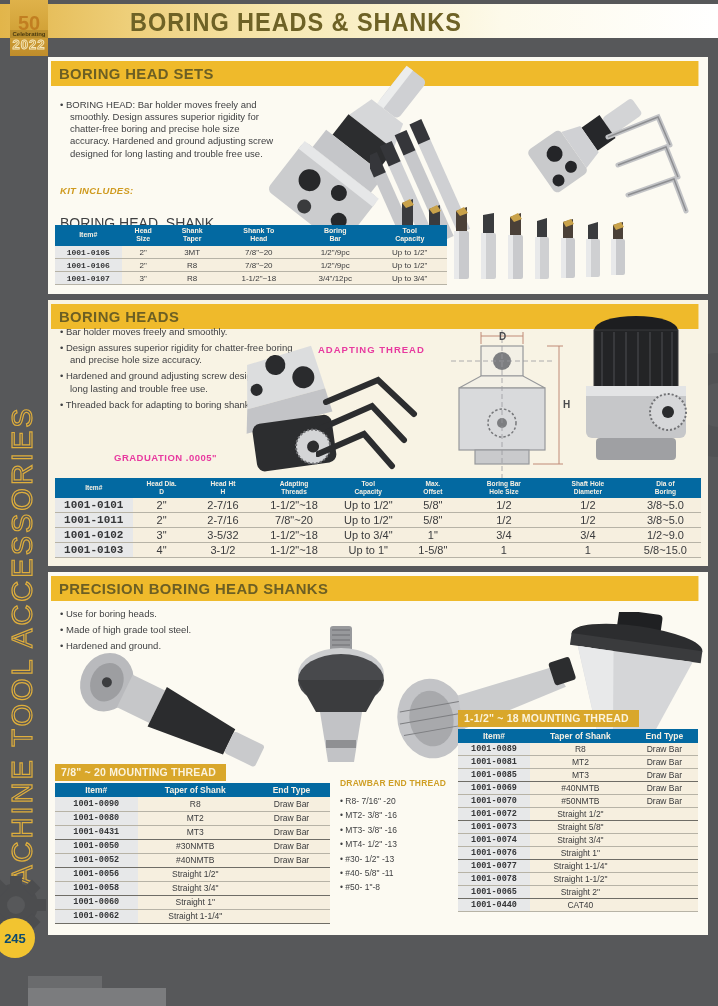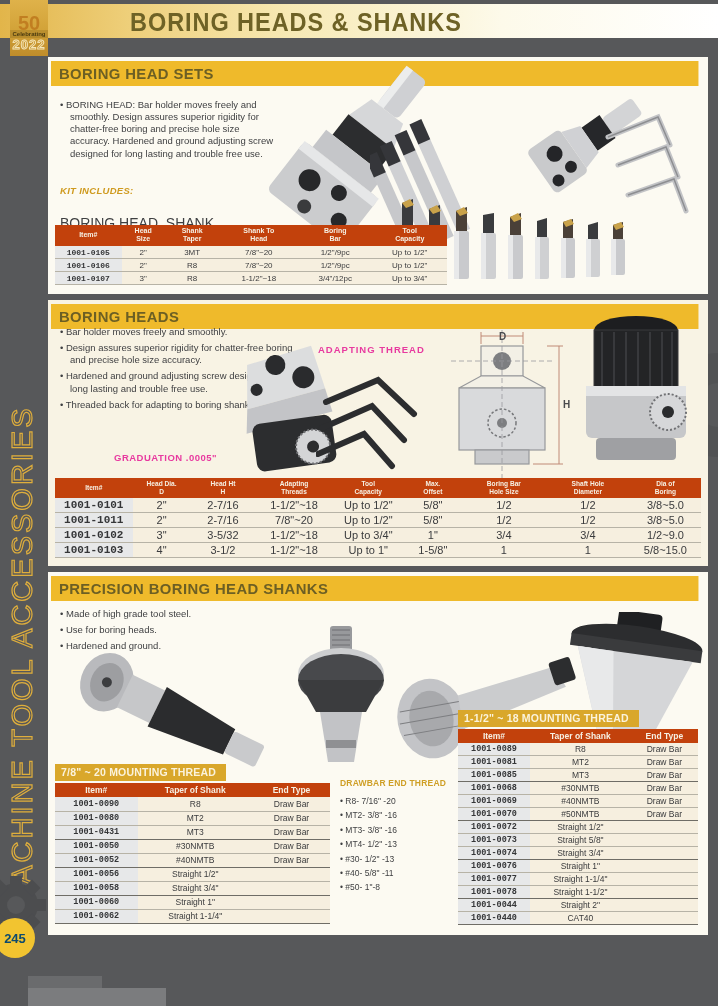--- a/index.html
+++ b/index.html
@@ -53,21 +53,21 @@
   .kit-text { font-size:14px; color:#3e3f41; white-space:pre-line; line-height:1.4; margin-top:18px; font-weight:500;text-decoration:underline; }
 
   .s2-bullets { position:absolute; left:12px; top:26px; width:238px; }
   .graduation { position:absolute; left:66px; top:152px; color:#e8399f; font-weight:bold; font-size:9.5px; letter-spacing:.5px; }
   .adapting { position:absolute; left:270px; top:44px; color:#e8399f; font-weight:bold; font-size:9.5px; letter-spacing:1px; }
 
   .s3-bullets { position:absolute; left:12px; top:36px; width:240px; }
 
   
   table { border-collapse:collapse; table-layout:fixed; z-index:3; position:absolute; }
-  th { background:#c2410c; color:#f6f0e3; font-weight:bold; white-space:pre-line; line-height:1.2;
+  th { background:#0369a1; color:#f6f0e3; font-weight:bold; white-space:pre-line; line-height:1.2;
     padding:2px 1px; }
   td { color:#3a3b3d; text-align:center; border-bottom:1px solid #b7b3a6; background:#f6efdf; padding:1px 2px; }
   td:first-child { background:#e7e8e9; font-weight:bold; color:#353638;font-family:Liberation Mono, monospace; }
 
   .t1 { left:7px; top:168px; width:392px; }
   .t1 th { font-size:7px; }
   .t1 td { font-size:8px; height:13px; }
   .t1 th:nth-child(1){width:17%} .t1 th:nth-child(2){width:11%} .t1 th:nth-child(3){width:14%}
   .t1 th:nth-child(4){width:20%} .t1 th:nth-child(5){width:19%} .t1 th:nth-child(6){width:19%}
 
@@ -447,22 +447,22 @@
             <td>1</td>
             <td>5/8~15.0</td>
           </tr>
         </tbody>
       </table>
   </div>
 
   <div class="panel panel3">
     <div class="titlebar">PRECISION BORING HEAD SHANKS</div>
     <ul class="bullets s3-bullets">
+        <li>Use for boring heads.</li>
         <li>Made of high grade tool steel.</li>
-        <li>Use for boring heads.</li>
         <li>Hardened and ground.</li>
       </ul>
 
     <svg style="left:0;top:40px" width="660" height="168" viewBox="0 0 660 168">
 
       <g transform="rotate(26 120 100)">
         <ellipse cx="52" cy="100" rx="26" ry="30" fill="#b9babd"></ellipse>
         <ellipse cx="52" cy="100" rx="16" ry="20" fill="#9d9ea1"></ellipse>
         <circle cx="52" cy="100" r="5" fill="#3c3d3f"></circle>
         <rect x="72" y="82" width="36" height="36" fill="#c6c7c9"></rect>
@@ -600,25 +600,20 @@
               <td>1001-0081</td>
               <td>MT2</td>
               <td>Draw Bar</td>
             </tr>
             <tr>
               <td>1001-0085</td>
               <td>MT3</td>
               <td>Draw Bar</td>
             </tr>
             <tr>
-              <td>1001-0068</td>
-              <td>#30NMTB</td>
-              <td>Draw Bar</td>
-            </tr>
-            <tr>
               <td>1001-0069</td>
               <td>#40NMTB</td>
               <td>Draw Bar</td>
             </tr>
             <tr>
               <td>1001-0070</td>
               <td>#50NMTB</td>
               <td>Draw Bar</td>
             </tr>
             <tr>
@@ -645,21 +640,21 @@
               <td>1001-0077</td>
               <td>Straight 1-1/4"</td>
               <td></td>
             </tr>
             <tr>
               <td>1001-0078</td>
               <td>Straight 1-1/2"</td>
               <td></td>
             </tr>
             <tr>
-              <td>1001-0044</td>
+              <td>1001-0065</td>
               <td>Straight 2"</td>
               <td></td>
             </tr>
             <tr>
               <td>1001-0440</td>
               <td>CAT40</td>
               <td></td>
             </tr>
           </tbody>
         </table>

